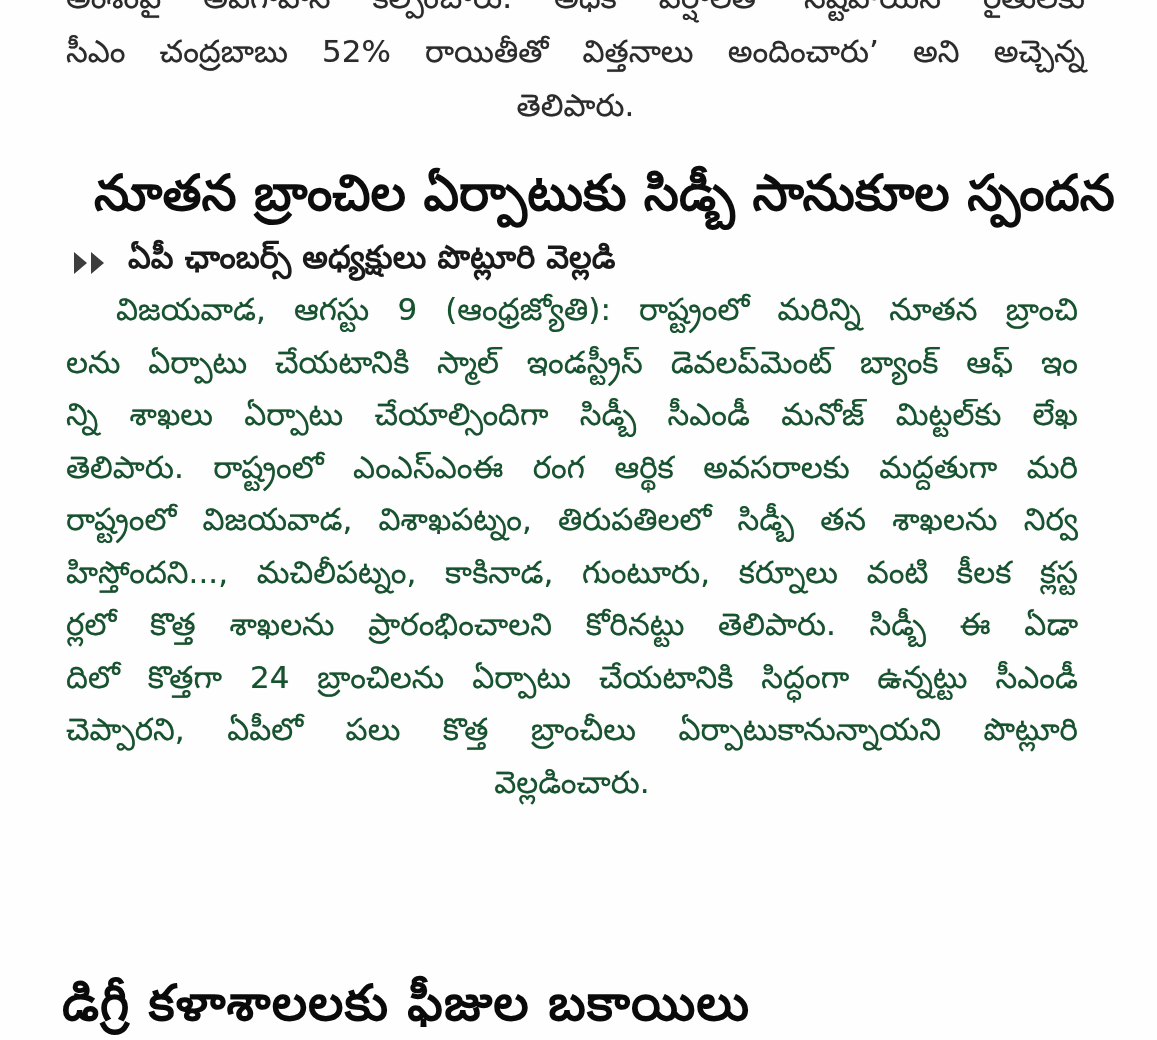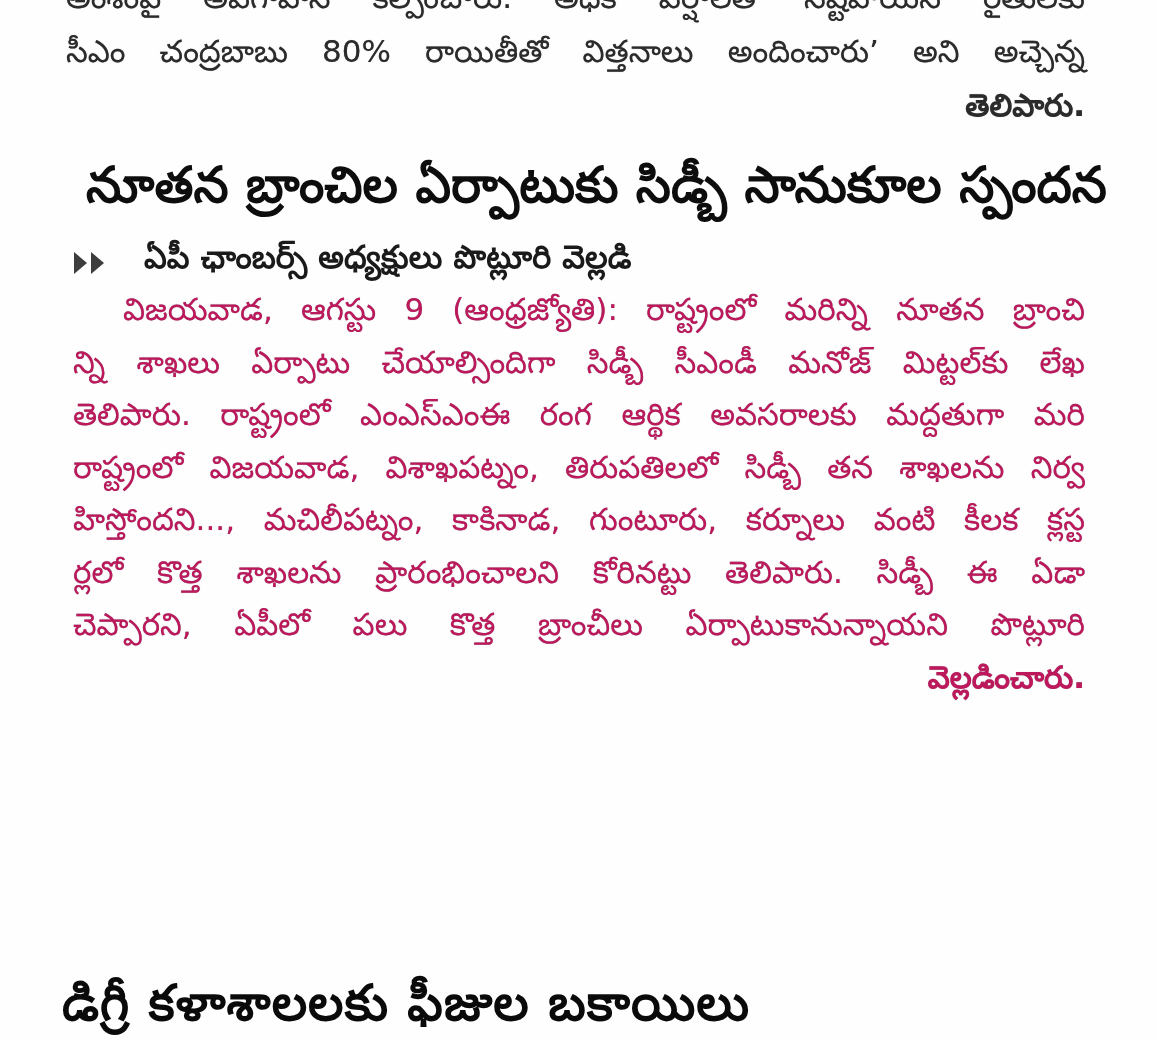--- a/index.html
+++ b/index.html
@@ -25,63 +25,62 @@
     font-size: 31px;
     line-height: 54px;
     color: #2b2b2b;
     text-shadow: 0 0 0.7px rgba(40,40,40,0.55);
   }
   .jline {
     text-align: justify;
     text-align-last: justify;
   }
   .plainline {
-    text-align: right;
-    font-weight: bold;
+    text-align: center;
   }
   
   .headline {
     position: absolute;
     left: 78px;
     top: 146px;
     width: 1000px;
-    margin: 8px;
+    margin: 16px;
     font-size: 50px;
     line-height: 62px;
     font-weight: 700;
     color: #0d0d0d;
     white-space: nowrap;
     letter-spacing: 0px;
   }
   
   .subhead {
     position: absolute;
     left: 74px;
     top: 238px;
     display: flex;
     align-items: center;
-    gap: 32px;
+    gap: 16px;
     font-size: 32px;
     font-weight: 700;
     color: #1a1a1a;
   }
   .subhead .marker {
     display: inline-flex;
     align-items: center;
     margin-top: 4px;
   }
   
   .body-col {
     position: absolute;
-    left: 73px;
+    left: 66px;
     width: 1012px;
     top: 283px;
     font-size: 31px;
     line-height: 52.5px;
-    color: #be185d;
+    color: #14532d;
     text-shadow: 0 0 0.7px rgba(40,40,40,0.5);
   }
   .body-col .indent {
     padding-left: 50px;
   }
   
   .next-headline {
     position: absolute;
     left: 62px;
     top: 974px;
@@ -93,42 +92,44 @@
     letter-spacing: 1px;
   }
 </style>
 </head>
 <body>
 
 <div class="page">
 
   <div class="prev-fragment">
     <div class="jline">అంశంపై అవగాహన కల్పించారు. అధిక వర్షాలతో నష్టపోయిన రైతులకు</div>
-    <div class="jline">సీఎం చంద్రబాబు 80% రాయితీతో విత్తనాలు అందించారు’ అని అచ్చెన్న</div>
+    <div class="jline">సీఎం చంద్రబాబు 52% రాయితీతో విత్తనాలు అందించారు’ అని అచ్చెన్న</div>
     <div class="plainline">తెలిపారు.</div>
   </div>
 
   <h1 class="headline">నూతన బ్రాంచిల ఏర్పాటుకు సిడ్బీ సానుకూల స్పందన</h1>
 
   <div class="subhead">
     <span class="marker">
       <svg width="38" height="24" viewBox="0 0 38 24" aria-hidden="true">
         <polygon points="0,1 13,12 0,23" fill="#3d3d3d"></polygon>
         <polygon points="17,1 30,12 17,23" fill="#3d3d3d"></polygon>
       </svg>
     </span>
     <span>ఏపీ ఛాంబర్స్ అధ్యక్షులు పొట్లూరి వెల్లడి</span>
   </div>
 
   <div class="body-col">
     <div class="jline indent">విజయవాడ, ఆగస్టు 9 (ఆంధ్రజ్యోతి): రాష్ట్రంలో మరిన్ని నూతన బ్రాంచి</div>
+    <div class="jline">లను ఏర్పాటు చేయటానికి స్మాల్ ఇండస్ట్రీస్ డెవలప్‌మెంట్ బ్యాంక్ ఆఫ్ ఇం</div>
     <div class="jline">న్ని శాఖలు ఏర్పాటు చేయాల్సిందిగా సిడ్బీ సీఎండీ మనోజ్ మిట్టల్‌కు లేఖ</div>
     <div class="jline">తెలిపారు. రాష్ట్రంలో ఎంఎస్ఎంఈ రంగ ఆర్థిక అవసరాలకు మద్దతుగా మరి</div>
     <div class="jline">రాష్ట్రంలో విజయవాడ, విశాఖపట్నం, తిరుపతిలలో సిడ్బీ తన శాఖలను నిర్వ</div>
     <div class="jline">హిస్తోందని..., మచిలీపట్నం, కాకినాడ, గుంటూరు, కర్నూలు వంటి కీలక క్లస్ట</div>
     <div class="jline">ర్లలో కొత్త శాఖలను ప్రారంభించాలని కోరినట్టు తెలిపారు. సిడ్బీ ఈ ఏడా</div>
+    <div class="jline">దిలో కొత్తగా 24 బ్రాంచిలను ఏర్పాటు చేయటానికి సిద్ధంగా ఉన్నట్టు సీఎండీ</div>
     <div class="jline">చెప్పారని, ఏపీలో పలు కొత్త బ్రాంచీలు ఏర్పాటుకానున్నాయని  పొట్లూరి</div>
     <div class="plainline">వెల్లడించారు.</div>
   </div>
 
   <h2 class="next-headline">డిగ్రీ కళాశాలలకు ఫీజుల బకాయిలు</h2>
 
 </div>
 
 </body></html>

